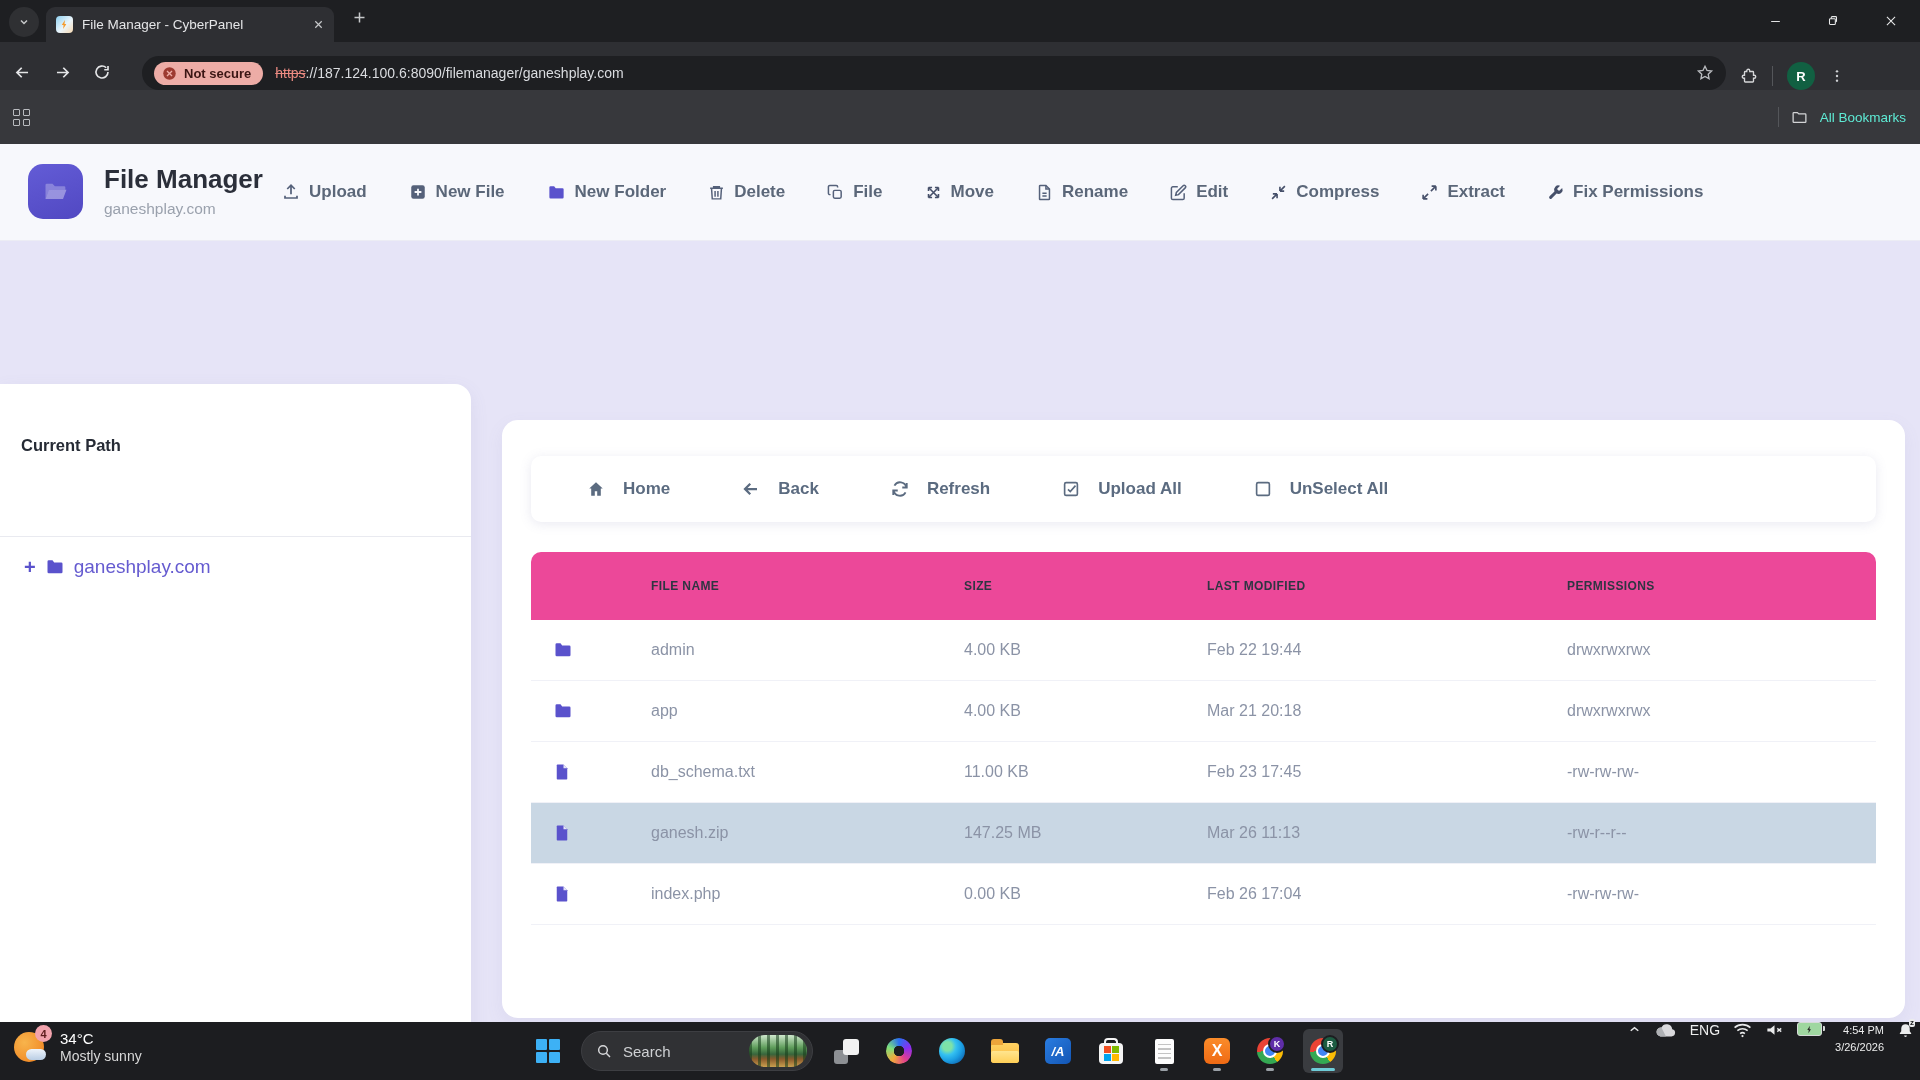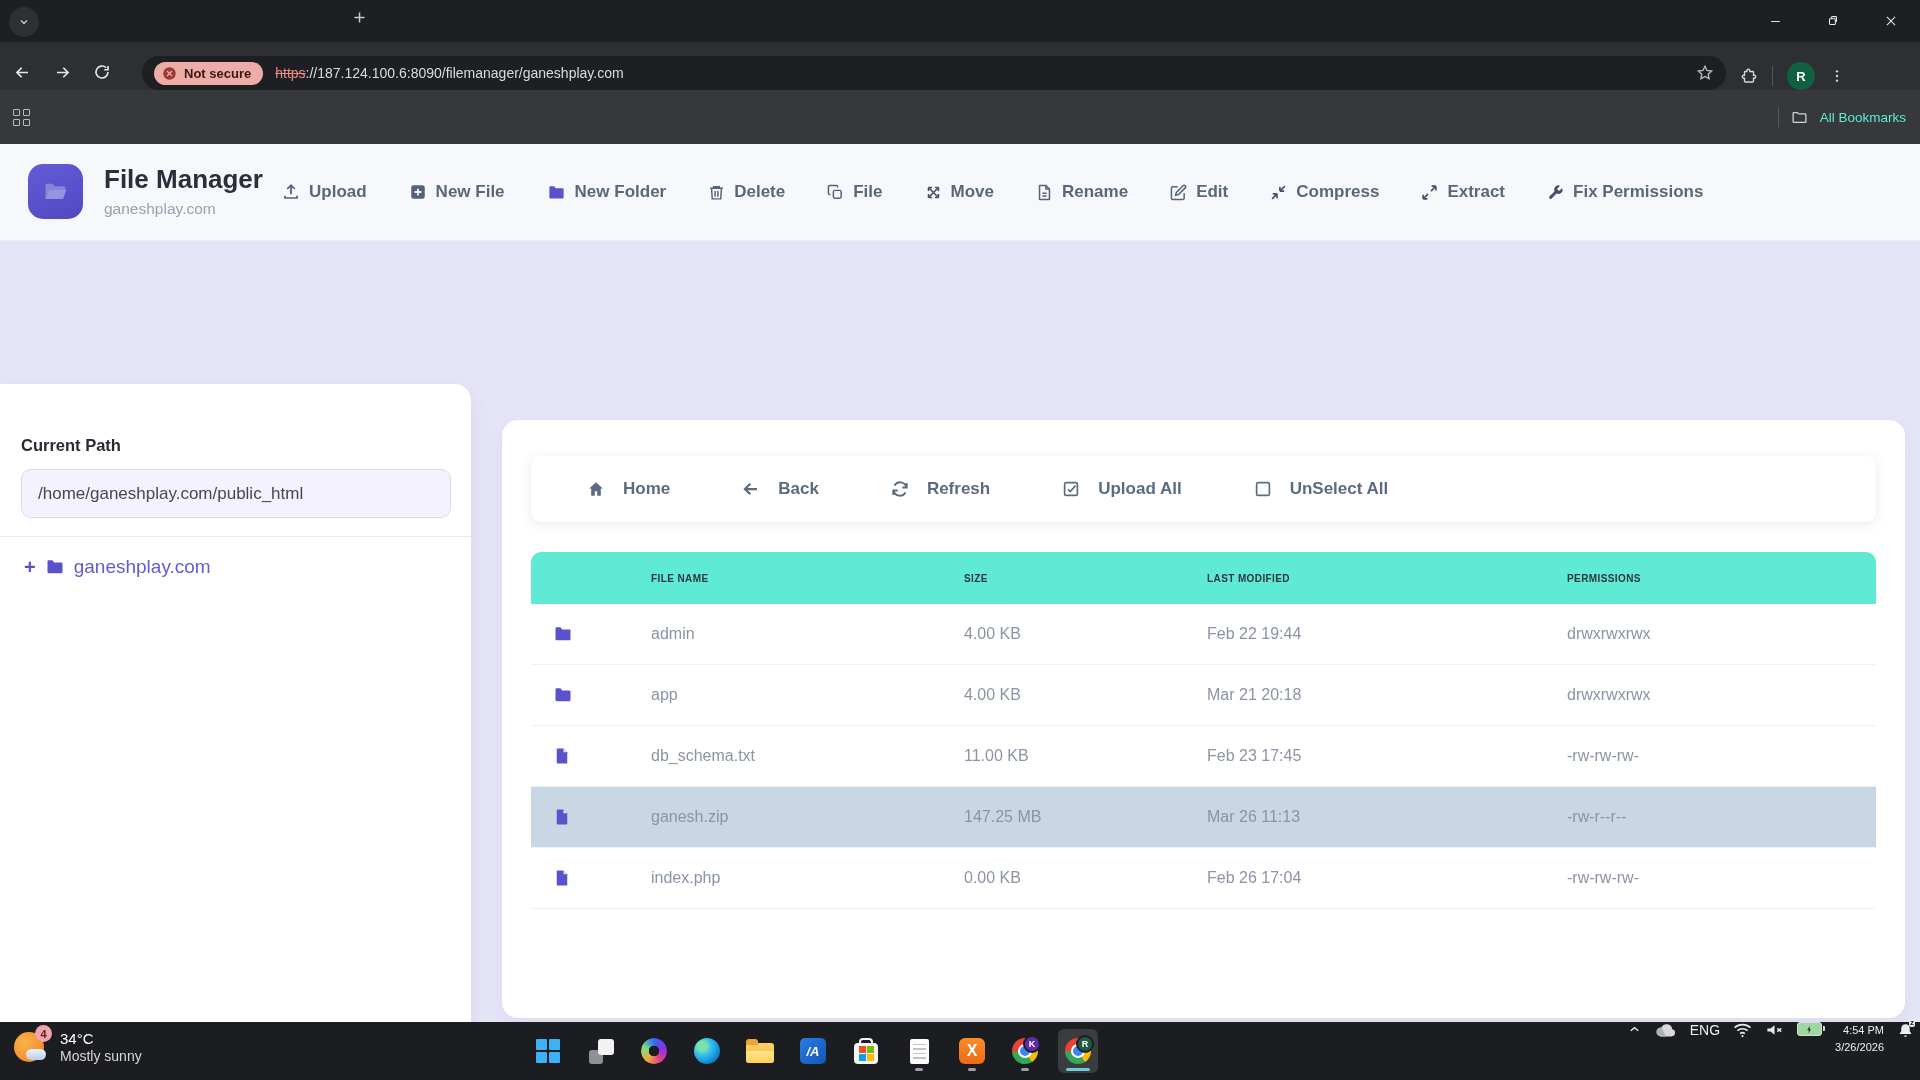--- a/index.html
+++ b/index.html
@@ -68,22 +68,22 @@
   .main-panel{position:absolute;top:276px;left:502px;width:1403px;height:598px;background:#fff;
     border-radius:16px;box-shadow:0 6px 18px rgba(110,110,160,.08);}
   .actions-card{position:absolute;left:29px;top:36px;width:1345px;height:66px;background:#fff;
     border-radius:10px;box-shadow:0 2px 12px rgba(120,120,170,.16);
     display:flex;align-items:center;gap:72px;padding-left:56px;box-sizing:border-box;}
   .act-btn{display:flex;align-items:center;gap:18px;color:#5b6b80;font-size:17px;font-weight:600;cursor:pointer;}
 
   .file-table{position:absolute;left:29px;top:132px;width:1345px;}
   .thead,.trow{display:grid;grid-template-columns:98px 313px 243px 360px 1fr;
     align-items:center;padding-left:22px;box-sizing:border-box;}
-  .thead{height:52px;background:#5eead4;border-radius:10px 10px 0 0;
-    font-size:10px;font-weight:bold;color:#2f3542;letter-spacing:.4px;}
+  .thead{height:68px;background:#ec4899;border-radius:10px 10px 0 0;
+    font-size:12px;font-weight:bold;color:#2f3542;letter-spacing:.4px;}
   .trow{height:61px;background:#fff;border-bottom:1px solid #f0f1f7;
     font-size:16px;color:#8b93a6;}
   .trow.selected{background:#c9d7e4;}
   .fname{color:#8b93a6;}
 
   
   .taskbar{position:absolute;top:1022px;left:0;width:1920px;height:58px;background:#1c1d20;}
   .weather{position:absolute;left:14px;top:7px;display:flex;align-items:center;gap:10px;color:#fff;}
   .wicon{position:relative;width:36px;height:36px;}
   .sun{position:absolute;left:0;top:3px;width:30px;height:30px;border-radius:50%;
@@ -160,20 +160,31 @@
 <body>
 
 <div class="screen">
 
   <div class="tabbar">
     <div class="tab-search">
       <svg width="12" height="12" viewBox="0 0 24 24" fill="none" stroke="#c6c8ca" stroke-width="3">
           <path d="M6 9l6 6 6-6"></path>
         </svg>
     </div>
+    <div class="tab">
+      <span class="favicon">
+        <svg width="11" height="11" viewBox="0 0 24 24">
+            <path d="M13 2L6 13h4l-1 9 7-11h-4z" fill="#f59b2d"></path>
+          </svg>
+      </span>
+      <span class="tab-title">File Manager - CyberPanel</span>
+      <svg width="11" height="11" viewBox="0 0 24 24" fill="none" stroke="#c6c8ca" stroke-width="2.6">
+          <path d="M5 5l14 14M19 5L5 19"></path>
+        </svg>
+    </div>
     <div class="newtab">
       <svg width="15" height="15" viewBox="0 0 24 24" fill="none" stroke="#c6c8ca" stroke-width="2.4">
           <path d="M12 4v16M4 12h16"></path>
         </svg>
     </div>
     <div class="wincontrols">
       <div class="winbtn">
         <svg width="13" height="13" viewBox="0 0 24 24" stroke="#e8e9ea" stroke-width="1.8">
             <path d="M4 12h16"></path>
           </svg>
@@ -341,21 +352,20 @@
           <svg width="17" height="17" viewBox="0 0 24 24">
               <path d="M14.7 6.3a1 1 0 0 0 0 1.4l1.6 1.6a1 1 0 0 0 1.4 0l3.77-3.77a6 6 0 0 1-7.94 7.94l-6.91 6.91a2.12 2.12 0 0 1-3-3l6.91-6.91a6 6 0 0 1 7.94-7.94l-3.76 3.76z" fill="#46506a"></path>
             </svg>
           <span>Fix Permissions</span>
         </span>
       </div>
     </div>
 
     <div class="sidebar">
       <div class="sb-label">Current Path</div>
-      <input class="path-input" readonly="" value="/home/ganeshplay.com/public_html" style="">
       <div class="sb-divider"></div>
       <div class="sb-tree">
         <span class="plus">+</span>
         <svg width="20" height="20" viewBox="0 0 24 24">
             <path d="M3 5.5A1.5 1.5 0 0 1 4.5 4H9l2 2.5h8.5A1.5 1.5 0 0 1 21 8v10a1.5 1.5 0 0 1-1.5 1.5h-15A1.5 1.5 0 0 1 3 18z" fill="#5a52cc"></path>
           </svg>
         <span>ganeshplay.com</span>
       </div>
     </div>
 
@@ -488,20 +498,28 @@
 
     <div class="tb-center">
       <div class="tb-app">
         <span class="start">
             <i></i>
             <i></i>
             <i></i>
             <i></i>
           </span>
       </div>
+      <div class="search-pill">
+        <svg width="16" height="16" viewBox="0 0 24 24" fill="none" stroke="#d6d7d9" stroke-width="2.2">
+            <circle cx="10.5" cy="10.5" r="6.5"></circle>
+            <path d="M15.5 15.5L21 21"></path>
+          </svg>
+        <span class="search-txt">Search</span>
+        <span class="scenery"></span>
+      </div>
       <div class="tb-app">
         <span class="tview">
             <span class="back"></span>
             <span class="front"></span>
           </span>
       </div>
       <div class="tb-app">
         <span class="copilot"></span>
       </div>
       <div class="tb-app">

